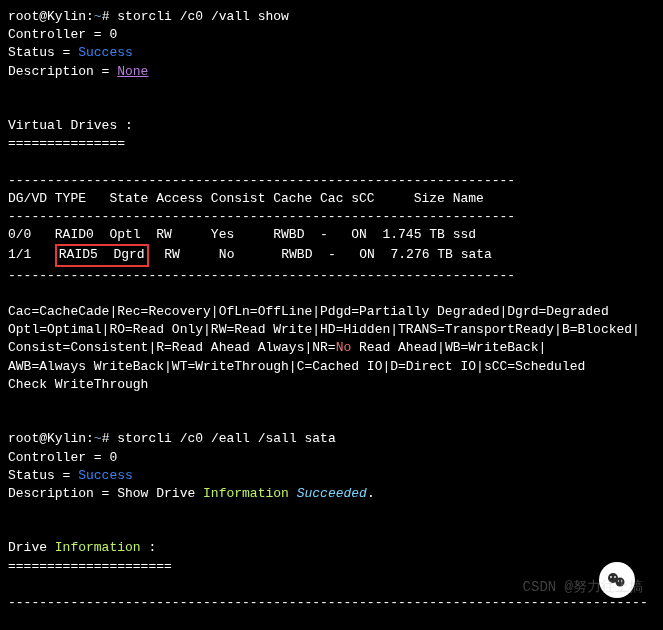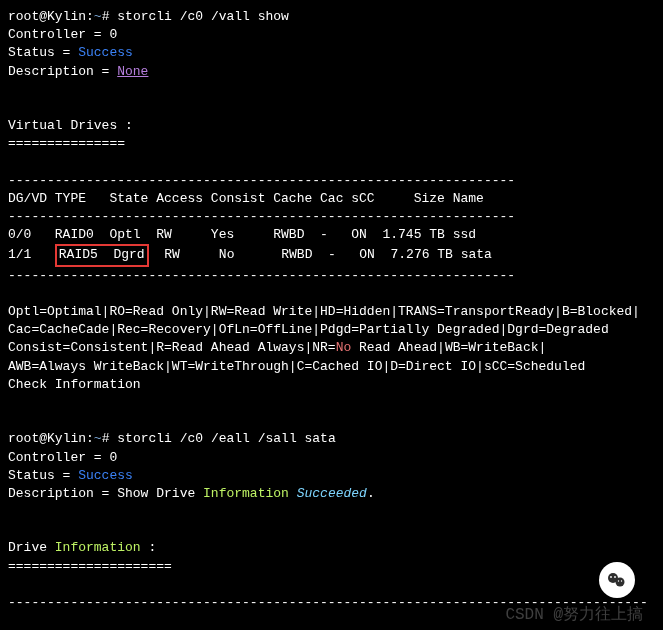--- a/index.html
+++ b/index.html
@@ -23,24 +23,24 @@
     .no-red { color: #e57373; }
     .highlight-box {
       border: 2px solid #e53935;
       border-radius: 0;
       padding: 0 2px;
       display: inline-block;
     }
     .line { white-space: pre; }
     .watermark {
       position: absolute;
-      bottom: 4px;
+      bottom: 32px;
       right: 20px;
       color: rgba(180,180,180,0.35);
-      font-size: 16px;
+      font-size: 14px;
       display: flex;
       align-items: center;
       gap: 6px;
     }
     .wechat-icon {
       position: absolute;
       bottom: 32px;
       right: 28px;
       width: 36px;
       height: 36px;
@@ -73,25 +73,25 @@
 
 <div class="line">-----------------------------------------------------------------</div>
 <div class="line">DG/VD TYPE   State Access Consist Cache Cac sCC     Size Name</div>
 <div class="line">-----------------------------------------------------------------</div>
 <div class="line">0/0   RAID0  Optl  RW     Yes     RWBD  -   ON  1.745 TB ssd</div>
 <div class="line"><span>1/1   </span><span class="highlight-box">RAID5  Dgrd</span><span>  RW     No      RWBD  -   ON  7.276 TB sata</span></div>
 <div class="line">-----------------------------------------------------------------</div>
 
 <div class="line">&nbsp;</div>
 
+<div class="line">Cac=CacheCade|Rec=Recovery|OfLn=OffLine|Pdgd=Partially Degraded|Dgrd=Degraded</div>
 <div class="line">Optl=Optimal|RO=Read Only|RW=Read Write|HD=Hidden|TRANS=TransportReady|B=Blocked|</div>
-<div class="line">Cac=CacheCade|Rec=Recovery|OfLn=OffLine|Pdgd=Partially Degraded|Dgrd=Degraded</div>
 <div class="line"><span>Consist=Consistent|R=Read Ahead Always|NR=</span><span class="no-red">No</span><span> Read Ahead|WB=WriteBack|</span></div>
 <div class="line">AWB=Always WriteBack|WT=WriteThrough|C=Cached IO|D=Direct IO|sCC=Scheduled</div>
-<div class="line">Check Information</div>
+<div class="line">Check WriteThrough</div>
 
 <div class="line">&nbsp;</div>
 <div class="line">&nbsp;</div>
 
 <div class="line"><span>root</span>@<span>Kylin</span>:<span class="prompt-tilde">~</span># <span>storcli /c0 /eall /sall sata</span></div>
 
 <div class="line"><span>Controller = </span><span>0</span></div>
 <div class="line"><span>Status = </span><span class="success">Success</span></div>
 <div class="line"><span>Description = Show Drive </span><span class="info-word">Information</span><span> </span><span class="succeeded">Succeeded</span><span>.</span></div>
 

